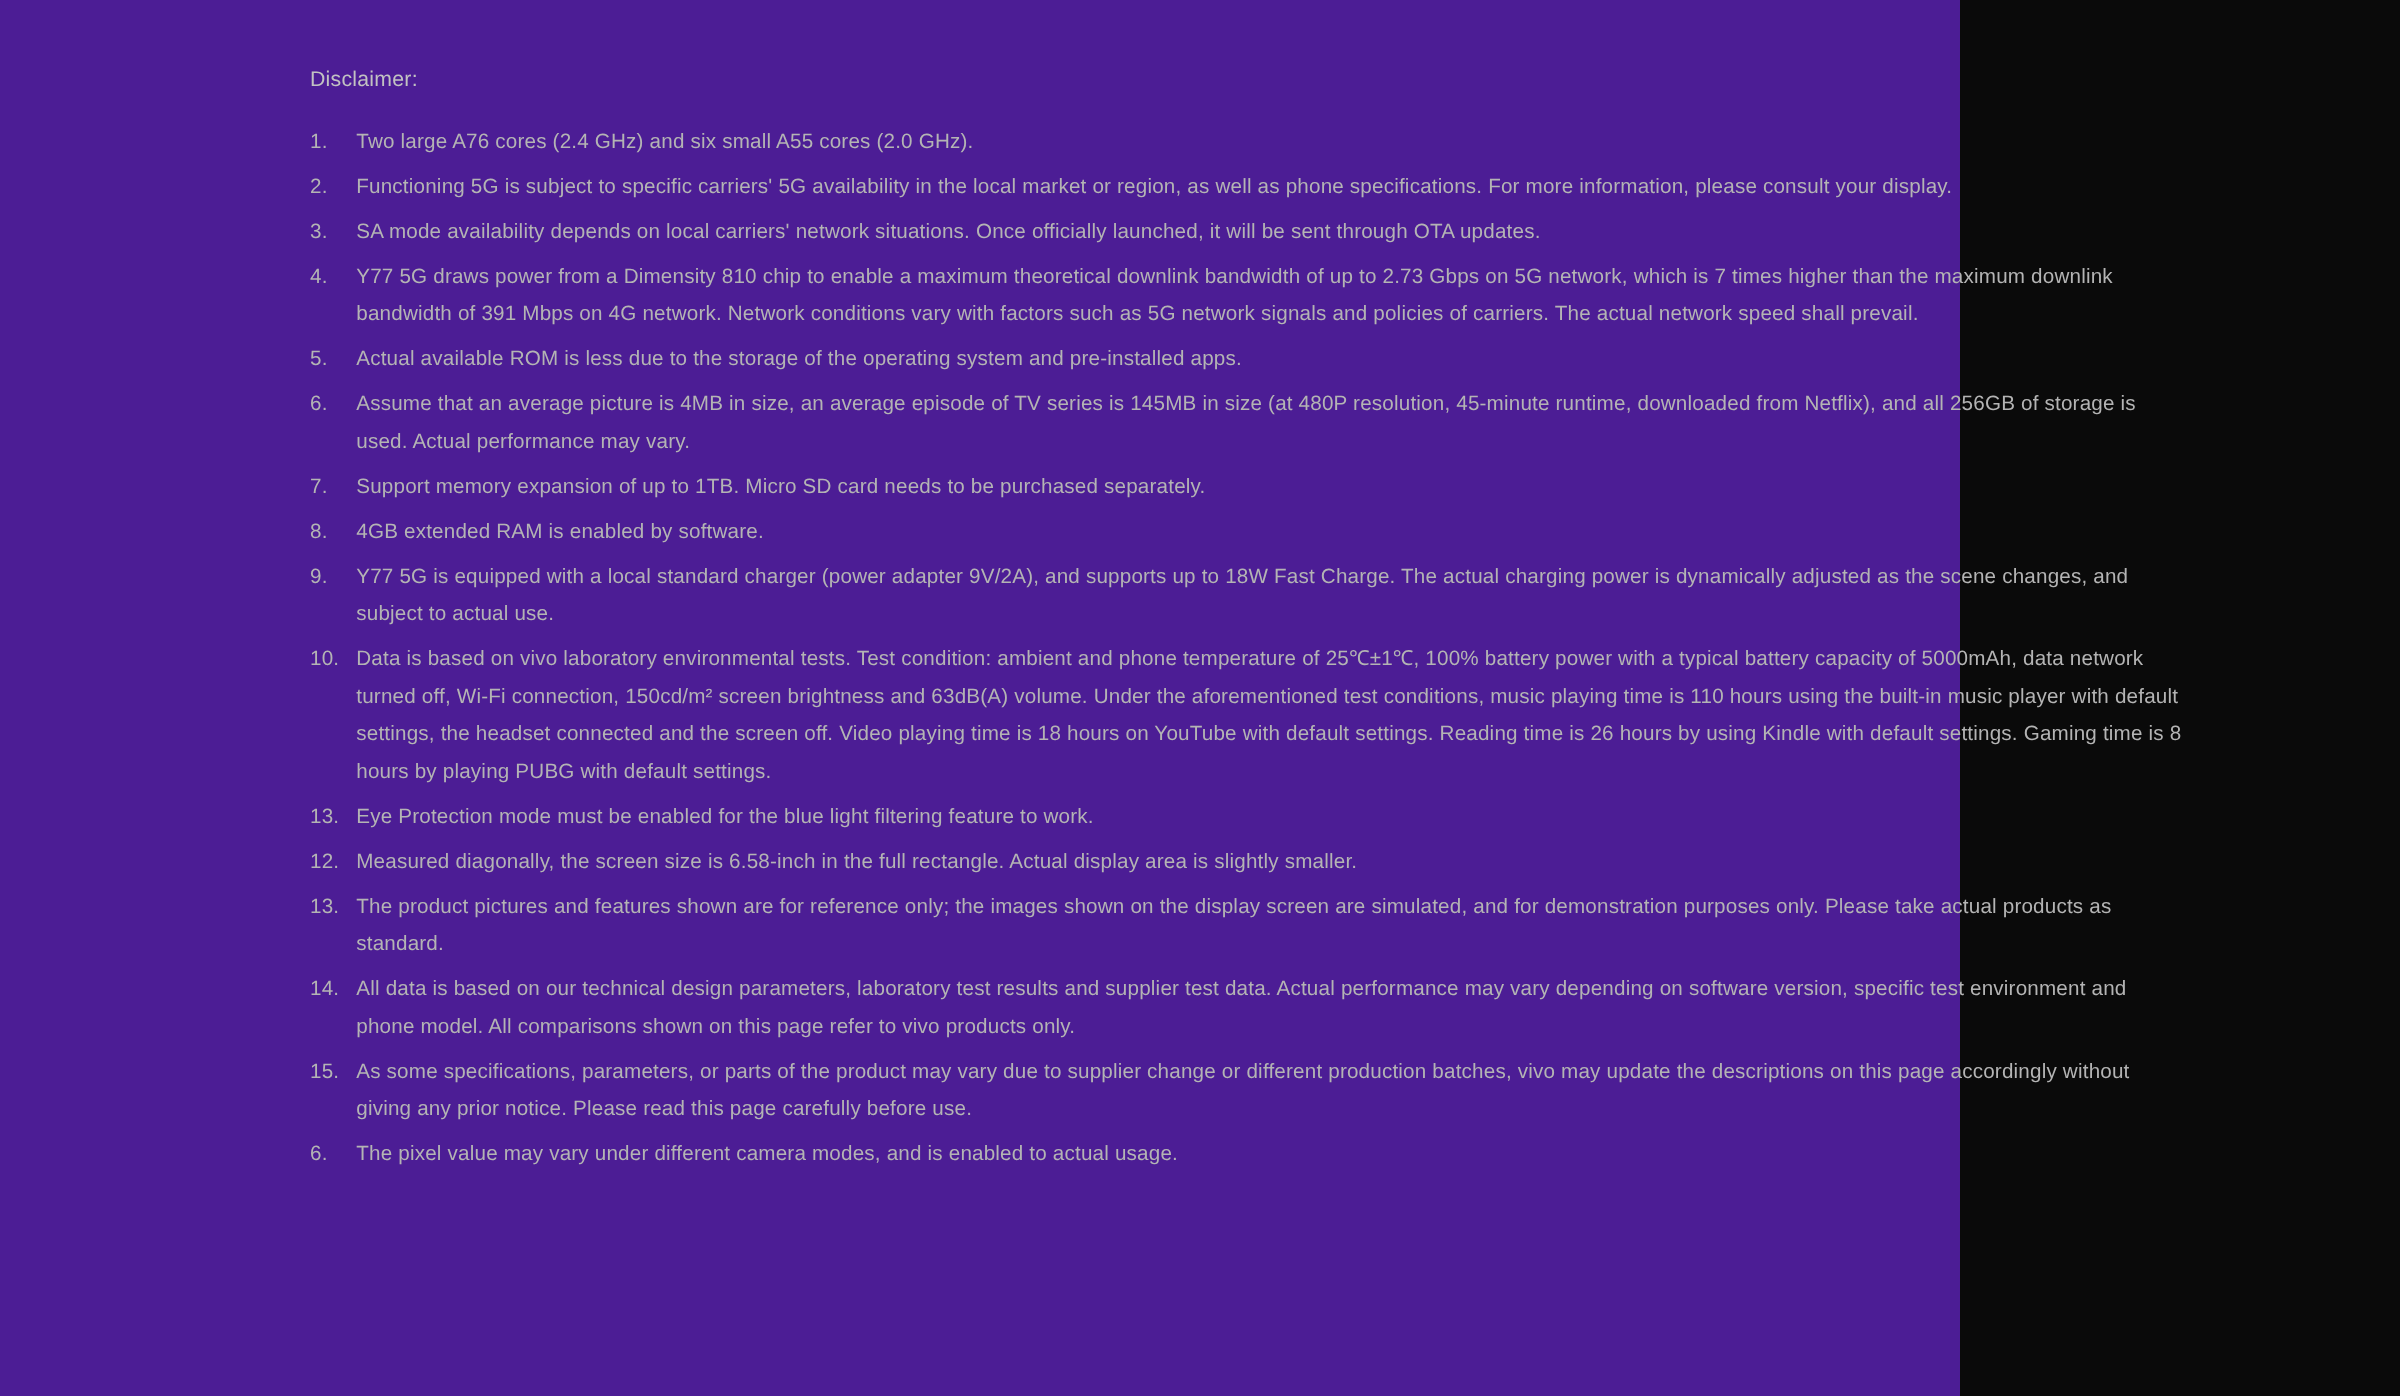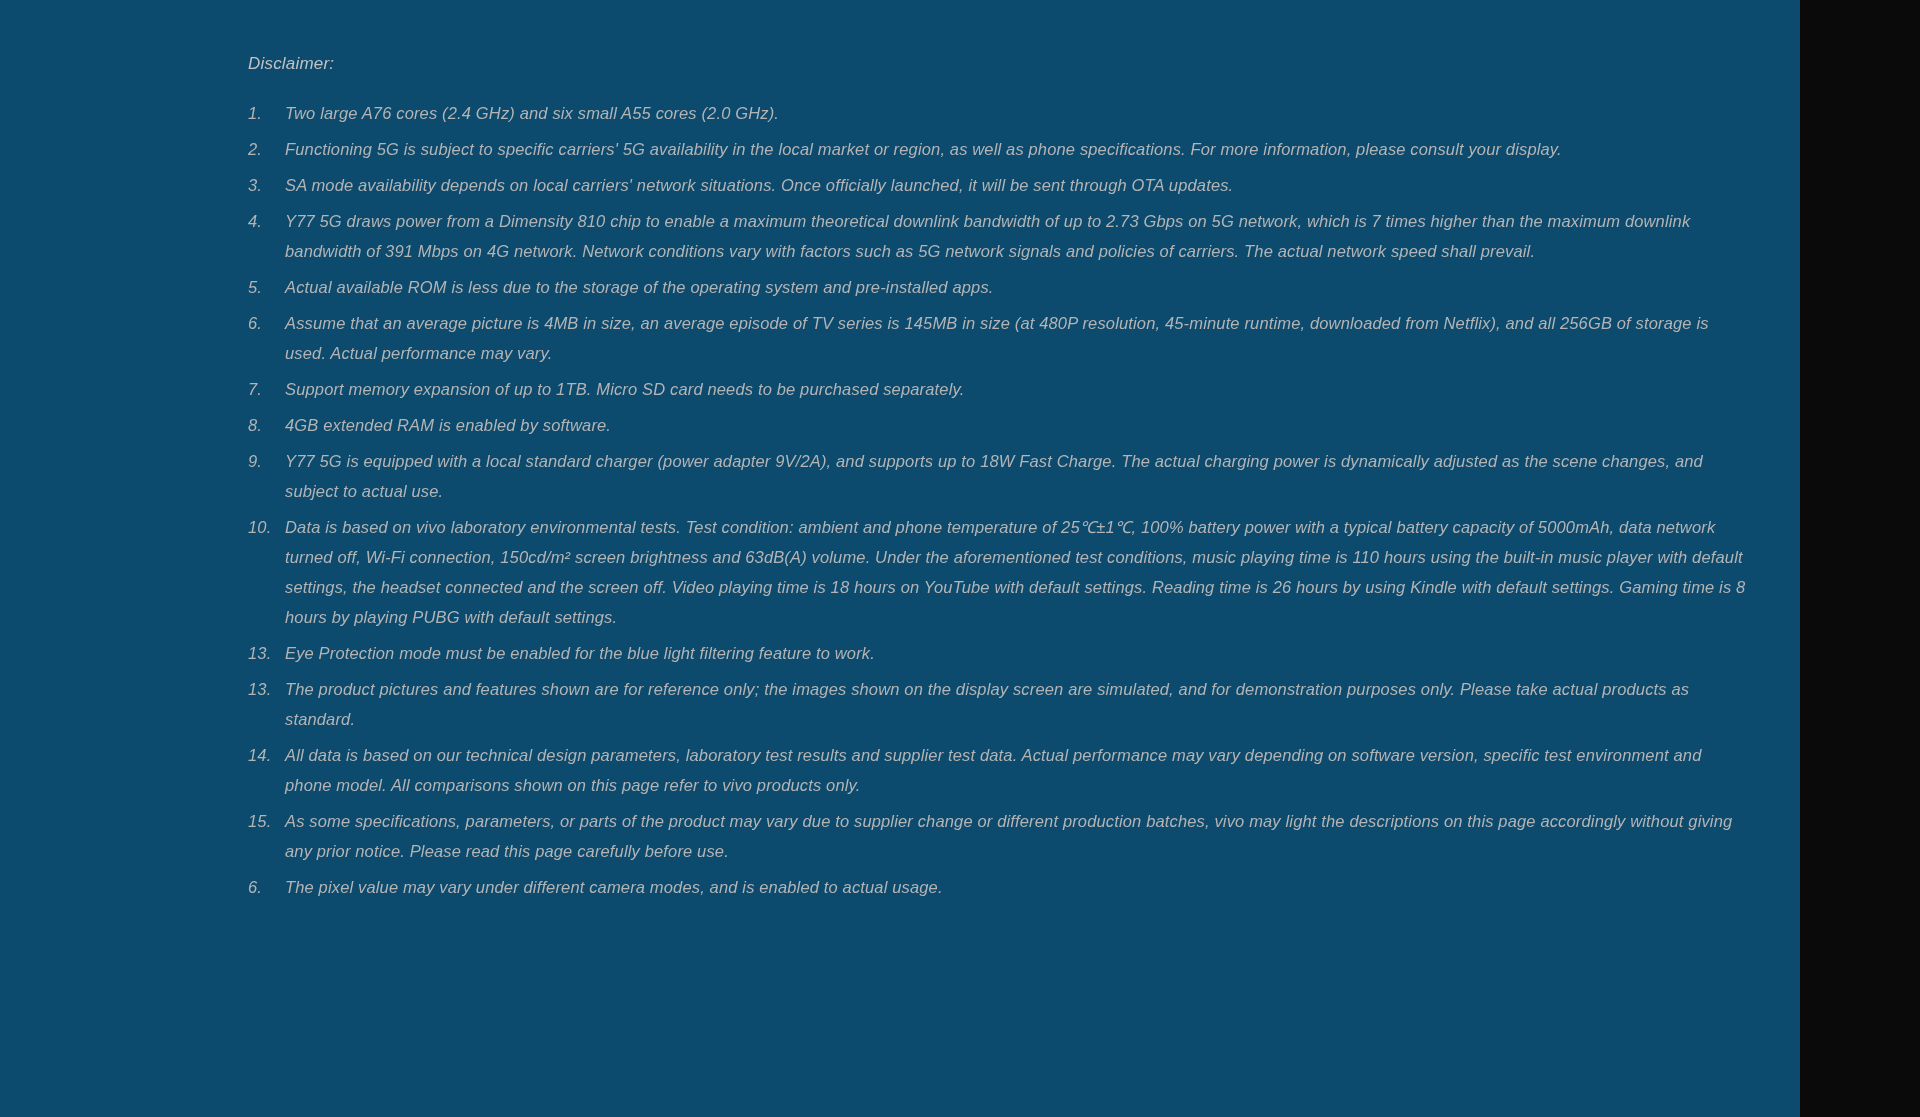--- a/index.html
+++ b/index.html
@@ -9,24 +9,23 @@
   }
   body {
     width: 1920px;
     height: 1117px;
     overflow: hidden;
     font-family: "Liberation Sans", sans-serif;
     color: #b9b9b9;
   }
   .page {
     position: relative;
-    width: 1800px;
+    width: 1568px;
     height: 1117px;
-    background: #0c4a6e;
-    font-style: italic;
+    background: #4c1d95;
   }
   .content {
     position: absolute;
     left: 248px;
     top: 52px;
     width: 1500px;
   }
   .disclaimer-title {
     font-size: 17px;
     line-height: 24px;
@@ -105,30 +104,34 @@
       </li>
       <li>
         <span class="num">10.</span>
         <span class="txt">Data is based on vivo laboratory environmental tests. Test condition: ambient and phone temperature of 25℃±1℃, 100% battery power with a typical battery capacity of 5000mAh, data network turned off, Wi-Fi connection, 150cd/m² screen brightness and 63dB(A) volume. Under the aforementioned test conditions, music playing time is 110 hours using the built-in music player with default settings, the headset connected and the screen off. Video playing time is 18 hours on YouTube with default settings. Reading time is 26 hours by using Kindle with default settings. Gaming time is 8 hours by playing PUBG with default settings.</span>
       </li>
       <li>
         <span class="num">13.</span>
         <span class="txt">Eye Protection mode must be enabled for the blue light filtering feature to work.</span>
       </li>
       <li>
+        <span class="num">12.</span>
+        <span class="txt"> Measured diagonally, the screen size is 6.58-inch in the full rectangle. Actual display area is slightly smaller.</span>
+      </li>
+      <li>
         <span class="num">13.</span>
         <span class="txt">The product pictures and features shown are for reference only; the images shown on the display screen are simulated, and for demonstration purposes only. Please take actual products as standard.</span>
       </li>
       <li>
         <span class="num">14.</span>
         <span class="txt">All data is based on our technical design parameters, laboratory test results and supplier test data. Actual performance may vary depending on software version, specific test environment and phone model. All comparisons shown on this page refer to vivo products only.</span>
       </li>
       <li>
         <span class="num">15.</span>
-        <span class="txt">As some specifications, parameters, or parts of the product may vary due to supplier change or different production batches, vivo may light the descriptions on this page accordingly without giving any prior notice. Please read this page carefully before use.</span>
+        <span class="txt">As some specifications, parameters, or parts of the product may vary due to supplier change or different production batches, vivo may update the descriptions on this page accordingly without giving any prior notice. Please read this page carefully before use.</span>
       </li>
       <li>
         <span class="num">6.</span>
         <span class="txt">The pixel value may vary under different camera modes, and is enabled to actual usage.</span>
       </li>
     </ol>
   </div>
 </div>
 
 </body></html>

